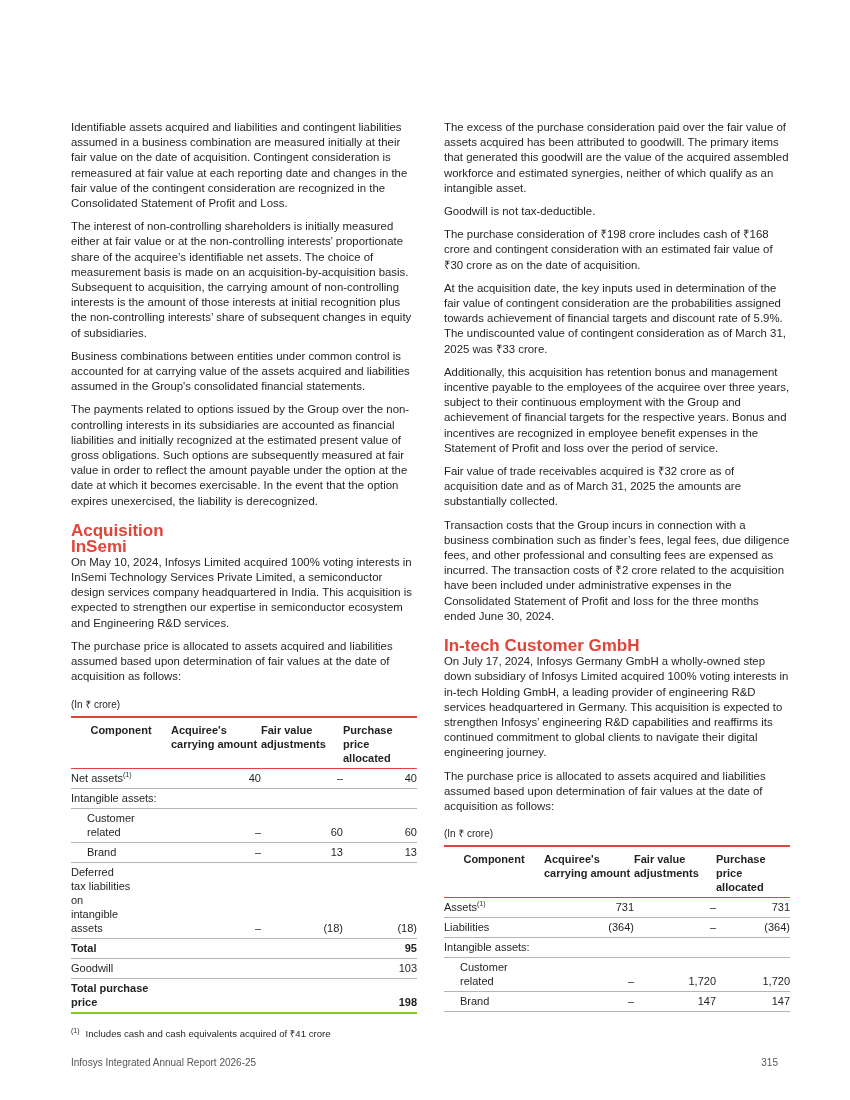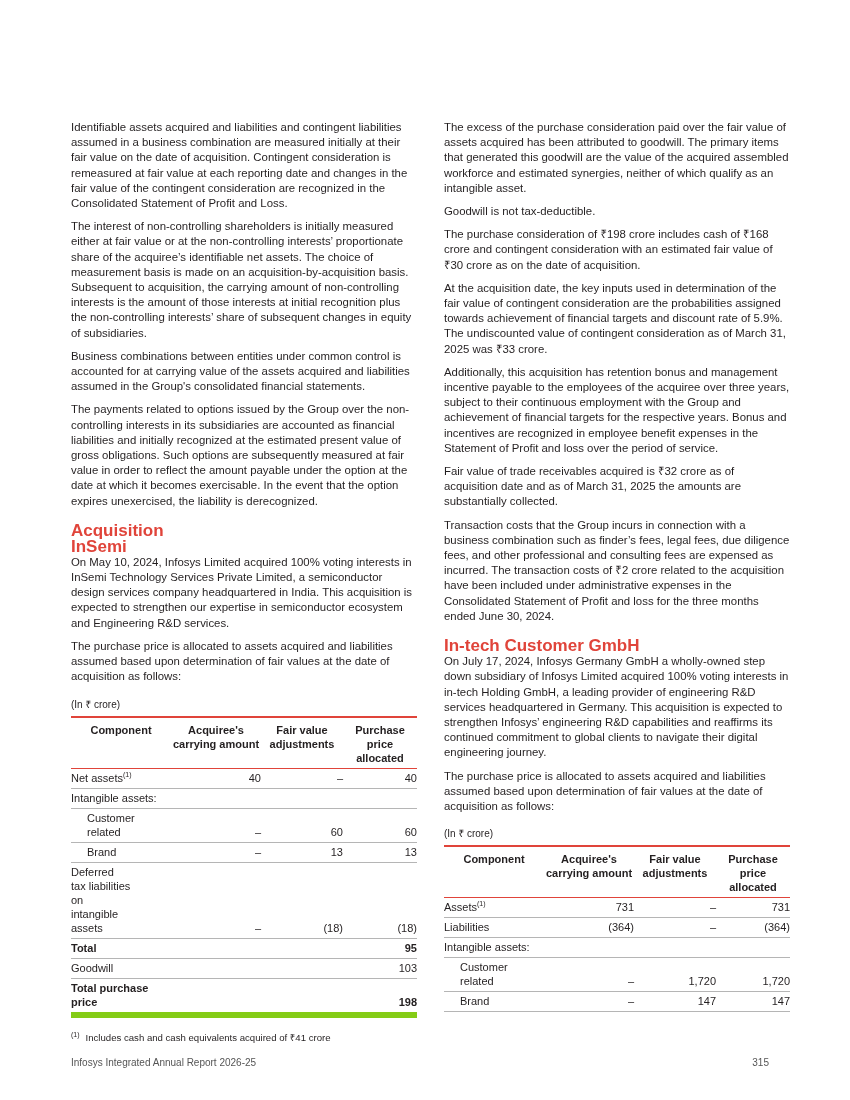--- a/index.html
+++ b/index.html
@@ -6,36 +6,36 @@
   body { width: 850px; height: 1100px; position: relative; overflow: hidden;
          font-family: "Liberation Sans", sans-serif; color: #231f20; }
   .col { position: absolute; top: 120px; width: 346px; font-size: 11.4px; line-height: 15.2px; }
   .col-left { left: 71px; }
   .col-right { left: 444px; }
   p { margin: 0 0 8px 0; }
   h3 { margin: 0; font-size: 17px; line-height: 16px; font-weight: bold; color: #e0443a; }
   h3.first { margin-top: 14px; }
   .unit { text-align: left; font-size: 10px; margin-top: 12px; margin-bottom: 4px; }
   table { width: 100%; border-collapse: collapse; font-size: 11px; }
-  thead th { font-weight: bold; text-align: center; vertical-align: top; padding: 5px 0 3px 0; line-height: 14px; }
+  thead th { font-weight: bold; text-align: left; vertical-align: top; padding: 5px 0 3px 0; line-height: 14px; }
   thead th.c0 { text-align: center; }
   thead tr { border-top: 2px solid #e0443a; border-bottom: 1.5px solid #e0443a; }
   td { padding: 2px 0 3px 0; text-align: right; border-bottom: 1px solid #b5b5b5; line-height: 14px; vertical-align: bottom; }
   td.c0 { text-align: left; }
   td.indent { padding-left: 16px; }
   tr.bold td { font-weight: bold; }
-  tr.last td { border-bottom: 6px solid #84cc16; }
+  tr.last td { border-bottom: 2px solid #84cc16; }
   .sub-rule { border-top: 1.2px solid #231f20; }
   sup { font-size: 7px; vertical-align: super; line-height: 0; }
   .c1 { width: 90px; } .c2 { width: 82px; } .c3 { width: 74px; }
   .footnote { font-size: 9.6px; margin-top: 12px; color: #231f20; }
   .footnote sup { margin-right: 6px; }
   .footer { position: absolute; top: 1057px; font-size: 10px; color: #555; }
   .footer-left { left: 71px; }
-  .footer-right { right: 81px; }
+  .footer-right { right: 72px; }
 </style>
 </head>
 <body>
 
 <div class="col col-left">
   <p>Identifiable assets acquired and liabilities and contingent liabilities assumed in a business combination are measured initially at their fair value on the date of acquisition. Contingent consideration is remeasured at fair value at each reporting date and changes in the fair value of the contingent consideration are recognized in the Consolidated Statement of Profit and Loss.</p>
   <p>The interest of non-controlling shareholders is initially measured either at fair value or at the non-controlling interests’ proportionate share of the acquiree’s identifiable net assets. The choice of measurement basis is made on an acquisition-by-acquisition basis. Subsequent to acquisition, the carrying amount of non-controlling interests is the amount of those interests at initial recognition plus the non-controlling interests’ share of subsequent changes in equity of subsidiaries.</p>
   <p>Business combinations between entities under common control is accounted for at carrying value of the assets acquired and liabilities assumed in the Group's consolidated financial statements.</p>
   <p>The payments related to options issued by the Group over the non-controlling interests in its subsidiaries are accounted as financial liabilities and initially recognized at the estimated present value of gross obligations. Such options are subsequently measured at fair value in order to reflect the amount payable under the option at the date at which it becomes exercisable. In the event that the option expires unexercised, the liability is derecognized.</p>
 

